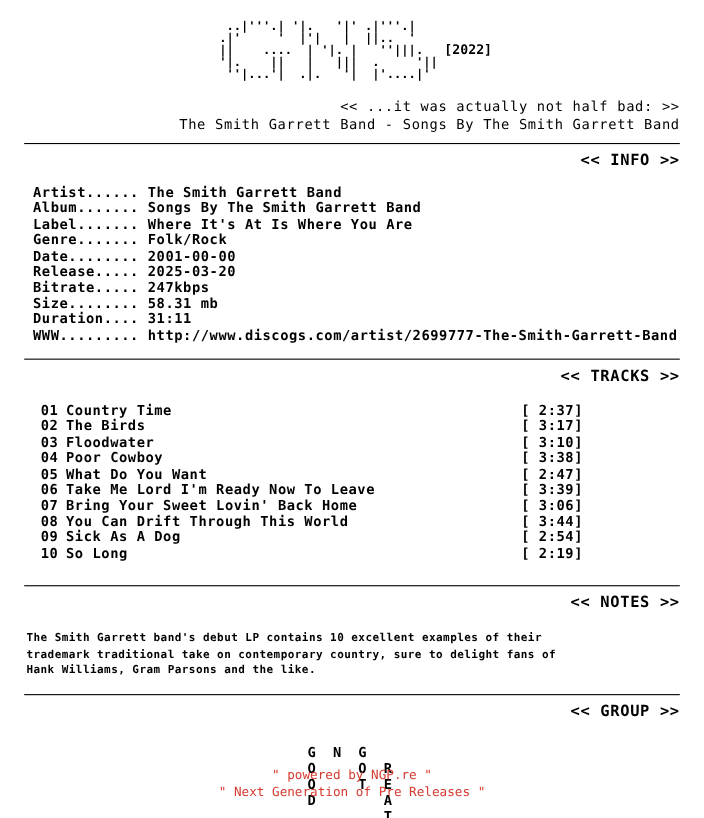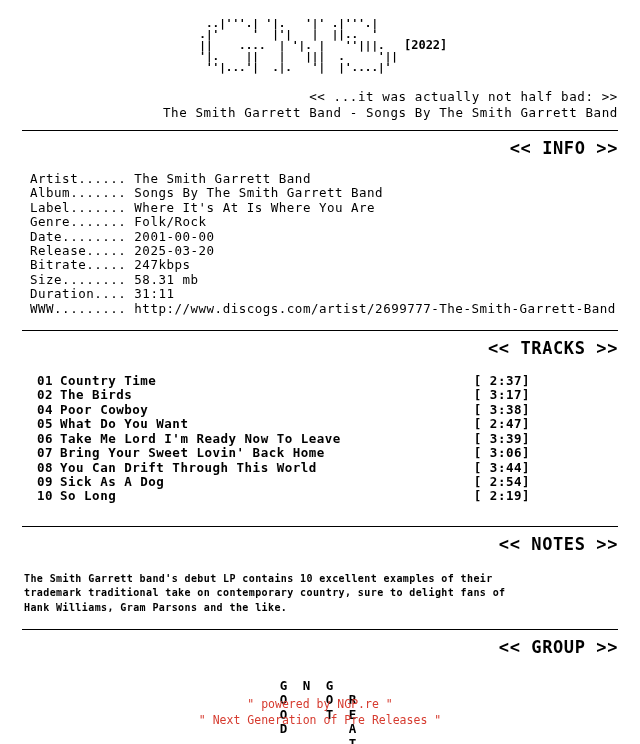--- a/index.html
+++ b/index.html
@@ -64,35 +64,35 @@
 
   hr.rule {
     border: none;
     border-top: 1px solid #000;
     margin: 9px 0 0 0;
     height: 0;
   }
 
   .section-head {
     text-align: right;
-    font-size: 17px;
+    font-size: 14px;
     font-weight: bold;
     letter-spacing: 0.6px;
     margin-top: 7px;
     white-space: pre;
   }
 
   
   .info-block {
     margin-top: 14px;
     padding-left: 8px;
   }
   .info-row {
     font-size: 12.5px;
-    font-weight: normal;
+    font-weight: bold;
     line-height: 14.4px;
     letter-spacing: 0.5px;
     white-space: pre;
   }
   .info-key { display: inline; }
   .info-val { display: inline; }
 
   
   .tracks-block {
     margin-top: 16px;
@@ -184,20 +184,21 @@
     <div class="info-row"><span class="info-key">Duration....</span> <span class="info-val">31:11</span></div>
     <div class="info-row"><span class="info-key">WWW.........</span> <span class="info-val">http://www.discogs.com/artist/2699777-The-Smith-Garrett-Band</span></div>
   </div>
 
   <hr class="rule" style="margin-top:14px;">
   <div class="section-head">&lt;&lt; TRACKS &gt;&gt;</div>
 
   <div class="tracks-block">
     <div class="track-row"><span class="track-num">01</span><span class="track-title">Country Time</span><span class="track-time">[ 2:37]</span></div>
     <div class="track-row"><span class="track-num">02</span><span class="track-title">The Birds</span><span class="track-time">[ 3:17]</span></div>
+    <div class="track-row"><span class="track-num">03</span><span class="track-title">Floodwater</span><span class="track-time">[ 3:10]</span></div>
     <div class="track-row"><span class="track-num">04</span><span class="track-title">Poor Cowboy</span><span class="track-time">[ 3:38]</span></div>
     <div class="track-row"><span class="track-num">05</span><span class="track-title">What Do You Want</span><span class="track-time">[ 2:47]</span></div>
     <div class="track-row"><span class="track-num">06</span><span class="track-title">Take Me Lord I'm Ready Now To Leave</span><span class="track-time">[ 3:39]</span></div>
     <div class="track-row"><span class="track-num">07</span><span class="track-title">Bring Your Sweet Lovin' Back Home</span><span class="track-time">[ 3:06]</span></div>
     <div class="track-row"><span class="track-num">08</span><span class="track-title">You Can Drift Through This World</span><span class="track-time">[ 3:44]</span></div>
     <div class="track-row"><span class="track-num">09</span><span class="track-title">Sick As A Dog</span><span class="track-time">[ 2:54]</span></div>
     <div class="track-row"><span class="track-num">10</span><span class="track-title">So Long</span><span class="track-time">[ 2:19]</span></div>
   </div>
 
   <hr class="rule" style="margin-top:22px;">

